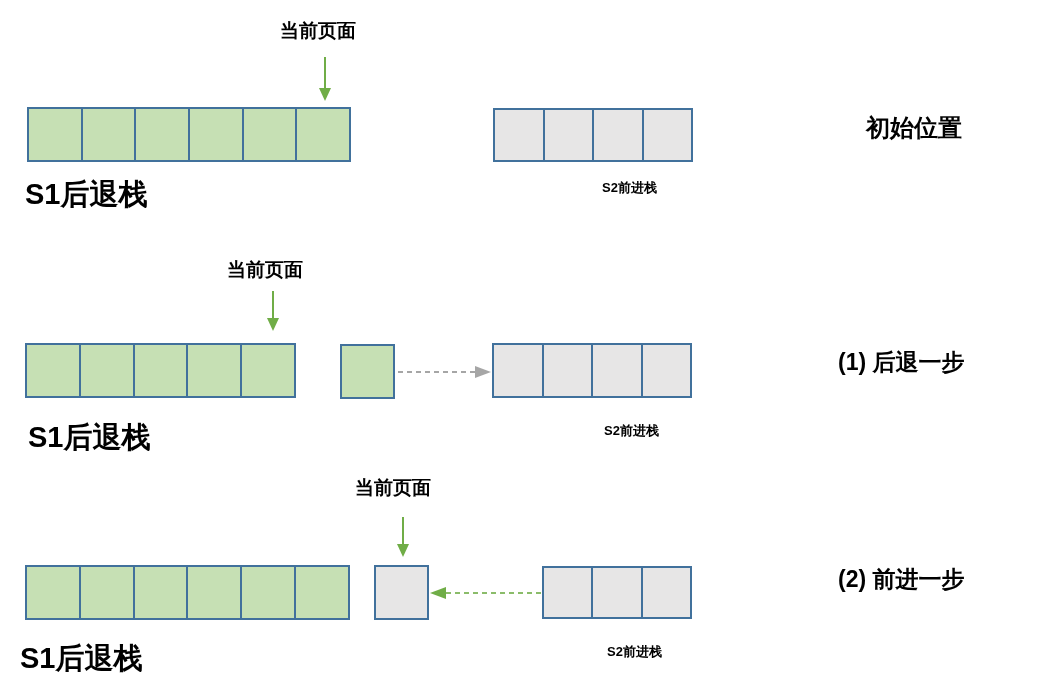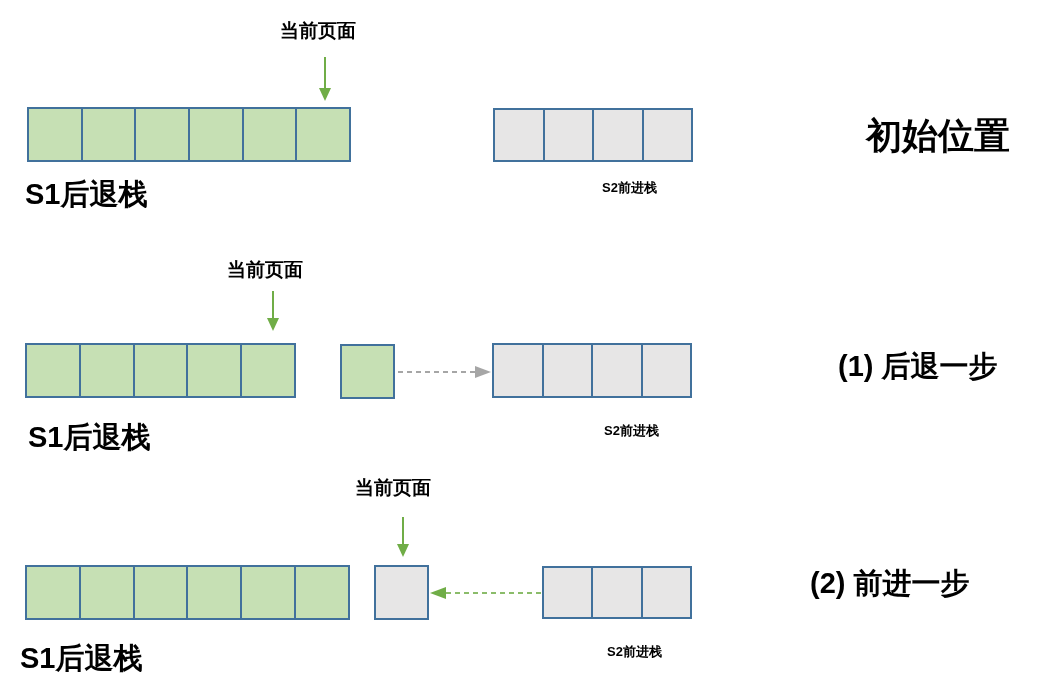--- a/index.html
+++ b/index.html
@@ -43,22 +43,22 @@
   .single-cell.gray  { background: var(--cell-gray); }
 
   .lbl {
     font-weight: bold;
     white-space: nowrap;
     line-height: 1.2;
   }
   .lbl-current { font-size: 19px; }
   .lbl-s1      { font-size: 29px; }
   .lbl-s2      { font-size: 13px; }
-  .caption     { font-size: 29px; font-weight: bold; white-space: nowrap; }
-  .caption-big { font-size: 36px; }
+  .caption     { font-size: 23px; font-weight: bold; white-space: nowrap; }
+  .caption-big { font-size: 24px; }
 
   svg { display: block; }
 </style>
 </head>
 <body>
 
 <div id="canvas">
 
   <div>
     <div class="abs lbl lbl-current" style="left:280px; top:20px;">当前页面</div>
@@ -155,16 +155,16 @@
     <div class="abs stack gray" style="left:542px; top:566px; width:150px; height:53px;">
         <div class="cell"></div>
         <div class="cell"></div>
         <div class="cell"></div>
       </div>
 
     <div class="abs lbl lbl-s1" style="left:20px; top:641px;">S1后退栈</div>
 
     <div class="abs lbl lbl-s2" style="left:607px; top:644px;">S2前进栈</div>
 
-    <div class="abs caption" style="left:810px; top:564px;text-align:right;">(2) 前进一步</div>
+    <div class="abs caption" style="left:838px; top:564px;text-align:right;">(2) 前进一步</div>
   </div>
 
 </div>
 
 </body></html>

